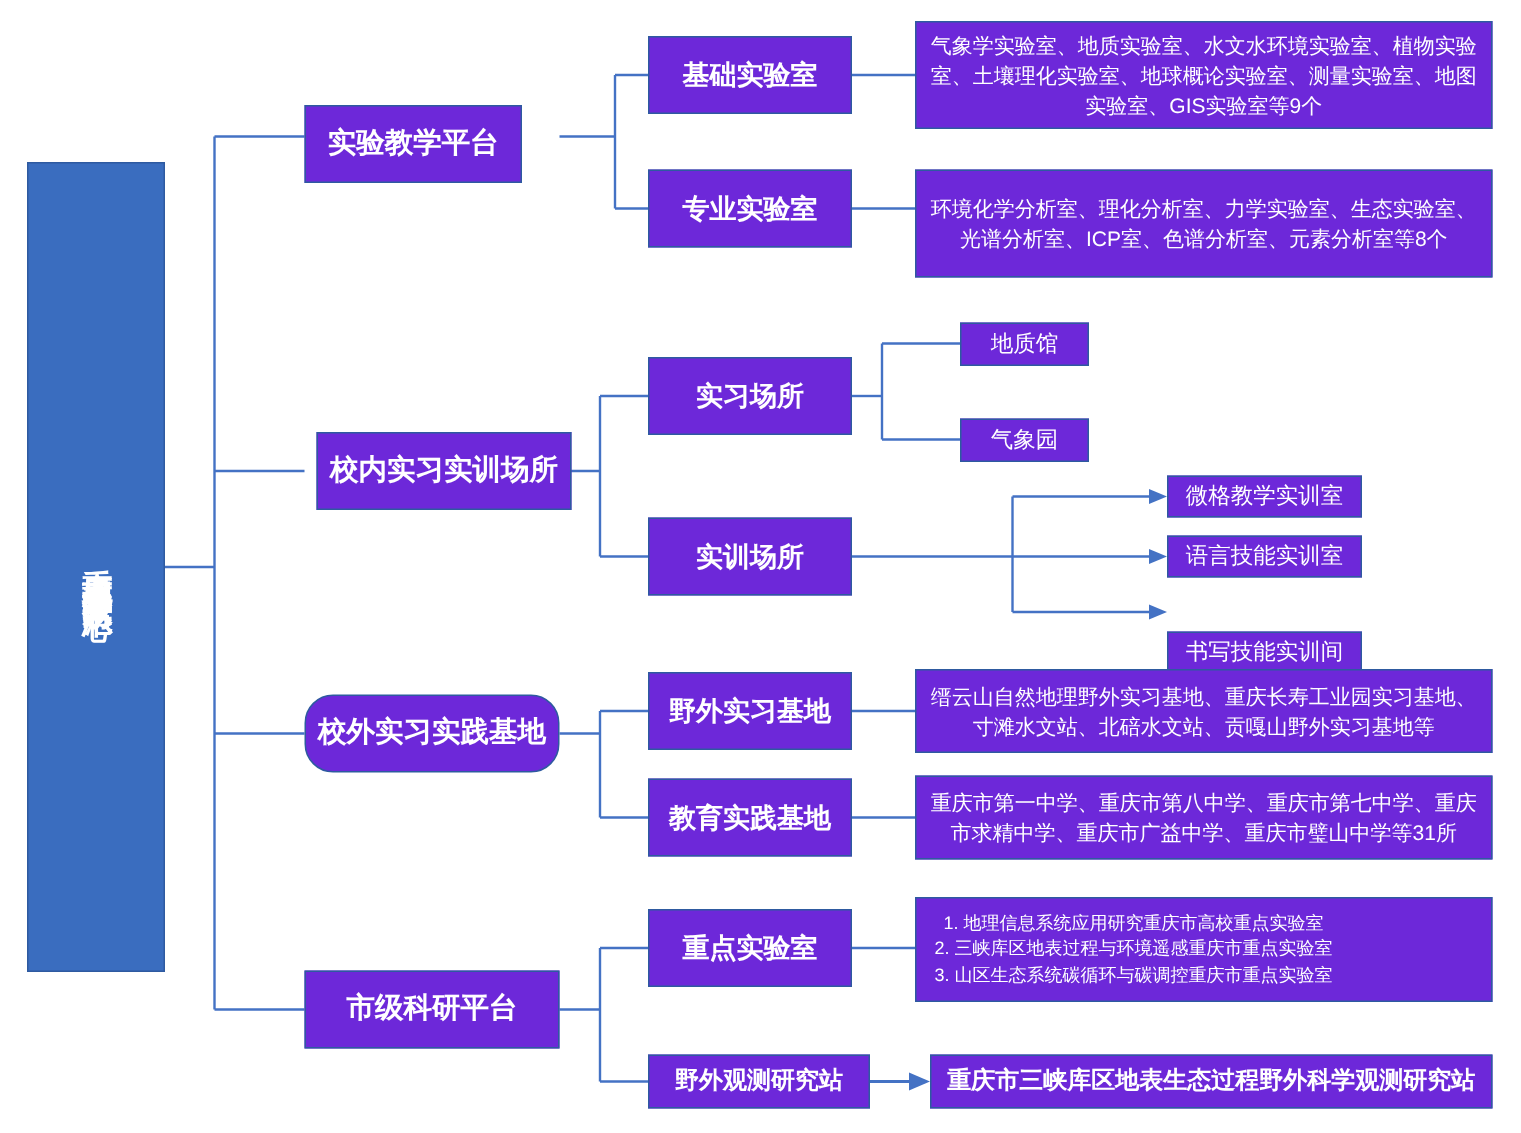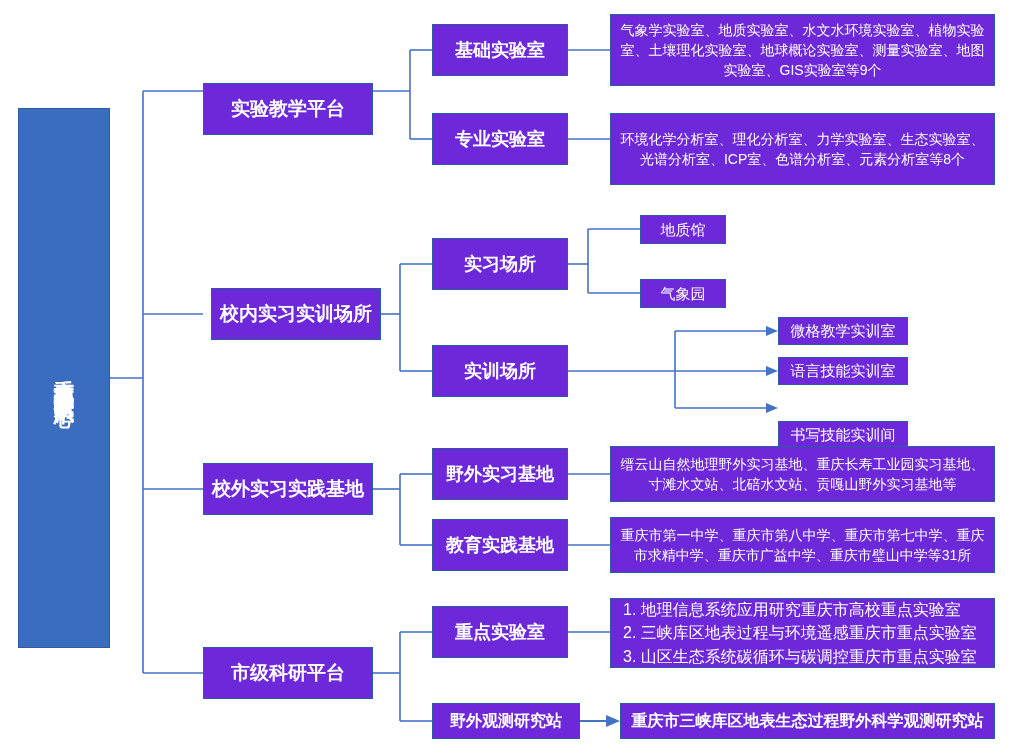--- a/index.html
+++ b/index.html
@@ -53,23 +53,23 @@
   }
   .node.level3 {
     font-size: 18px;
     font-weight: bold;
   }
   .node.leaf-mid {
     font-size: 14px;
     font-weight: normal;
   }
   .node.leaf-list {
-    font-size: 16px;
+    font-size: 12px;
     font-weight: normal;
-    text-align: left;
+    text-align: center;
     justify-content: flex-start;
     padding-left: 12px;
     white-space: pre-line;
   }
   .node.leaf-bold {
     font-size: 16px;
     font-weight: bold;
   }
   .node.subnode {
     font-size: 15px;
@@ -127,40 +127,40 @@
     <line x1="400" y1="632" x2="400" y2="721" stroke="#4472C4" stroke-width="1.6"></line>
     <line x1="400" y1="632" x2="432" y2="632" stroke="#4472C4" stroke-width="1.6"></line>
     <line x1="400" y1="721" x2="432" y2="721" stroke="#4472C4" stroke-width="1.6"></line>
     <line x1="568" y1="632" x2="610" y2="632" stroke="#4472C4" stroke-width="1.6"></line>
     <line x1="580" y1="721" x2="610" y2="721" stroke="#4472C4" stroke-width="2"></line>
     <polygon points="620,721 606,715 606,727" fill="#4472C4"></polygon>
   </svg>
 
   <div class="node root" style="left:18px; top:108px; width:92px; height:540px;">重庆市地理科学实验教学示范中心</div>
 
-  <div class="node level2" style="left:203px; top:83px; width:170px; height:52px;">实验教学平台</div>
+  <div class="node level2" style="left:203px; top:70px; width:145px; height:52px;">实验教学平台</div>
 
   <div class="node level3" style="left:432px; top:24px; width:136px; height:52px;">基础实验室</div>
   <div class="node leaf-mid" style="left:610px; top:14px; width:385px; height:72px;">气象学实验室、地质实验室、水文水环境实验室、植物实验室、土壤理化实验室、地球概论实验室、测量实验室、地图实验室、GIS实验室等9个</div>
 
   <div class="node level3" style="left:432px; top:113px; width:136px; height:52px;text-align:center;">专业实验室</div>
   <div class="node leaf-mid" style="left:610px; top:113px; width:385px; height:72px;">环境化学分析室、理化分析室、力学实验室、生态实验室、光谱分析室、ICP室、色谱分析室、元素分析室等8个</div>
 
   <div class="node level2" style="left:211px; top:288px; width:170px; height:52px;">校内实习实训场所</div>
 
   <div class="node level3" style="left:432px; top:238px; width:136px; height:52px;">实习场所</div>
   <div class="node subnode" style="left:640px; top:215px; width:86px; height:29px;">地质馆</div>
   <div class="node subnode" style="left:640px; top:279px; width:86px; height:29px;">气象园</div>
 
   <div class="node subnode" style="left:778px; top:317px; width:130px; height:28px;">微格教学实训室</div>
   <div class="node level3" style="left:432px; top:345px; width:136px; height:52px;">实训场所</div>
   <div class="node subnode" style="left:778px; top:357px; width:130px; height:28px;">语言技能实训室</div>
   <div class="node subnode" style="left:778px; top:394px; width:130px; height:28px;margin-top:27px;">书写技能实训间</div>
 
-  <div class="node level2" style="left:203px; top:463px; width:170px; height:52px;">校外实习实践基地</div>
+  <div class="node level2" style="left:203px; top:463px; width:170px; height:52px;border-radius:19px;">校外实习实践基地</div>
 
   <div class="node level3" style="left:432px; top:448px; width:136px; height:52px;">野外实习基地</div>
   <div class="node leaf-mid" style="left:610px; top:446px; width:385px; height:56px;">缙云山自然地理野外实习基地、重庆长寿工业园实习基地、寸滩水文站、北碚水文站、贡嘎山野外实习基地等</div>
 
   <div class="node level3" style="left:432px; top:519px; width:136px; height:52px;">教育实践基地</div>
   <div class="node leaf-mid" style="left:610px; top:517px; width:385px; height:56px;">重庆市第一中学、重庆市第八中学、重庆市第七中学、重庆市求精中学、重庆市广益中学、重庆市璧山中学等31所</div>
 
   <div class="node level2" style="left:203px; top:647px; width:170px; height:52px;">市级科研平台</div>
 
   <div class="node level3" style="left:432px; top:606px; width:136px; height:52px;">重点实验室</div>

